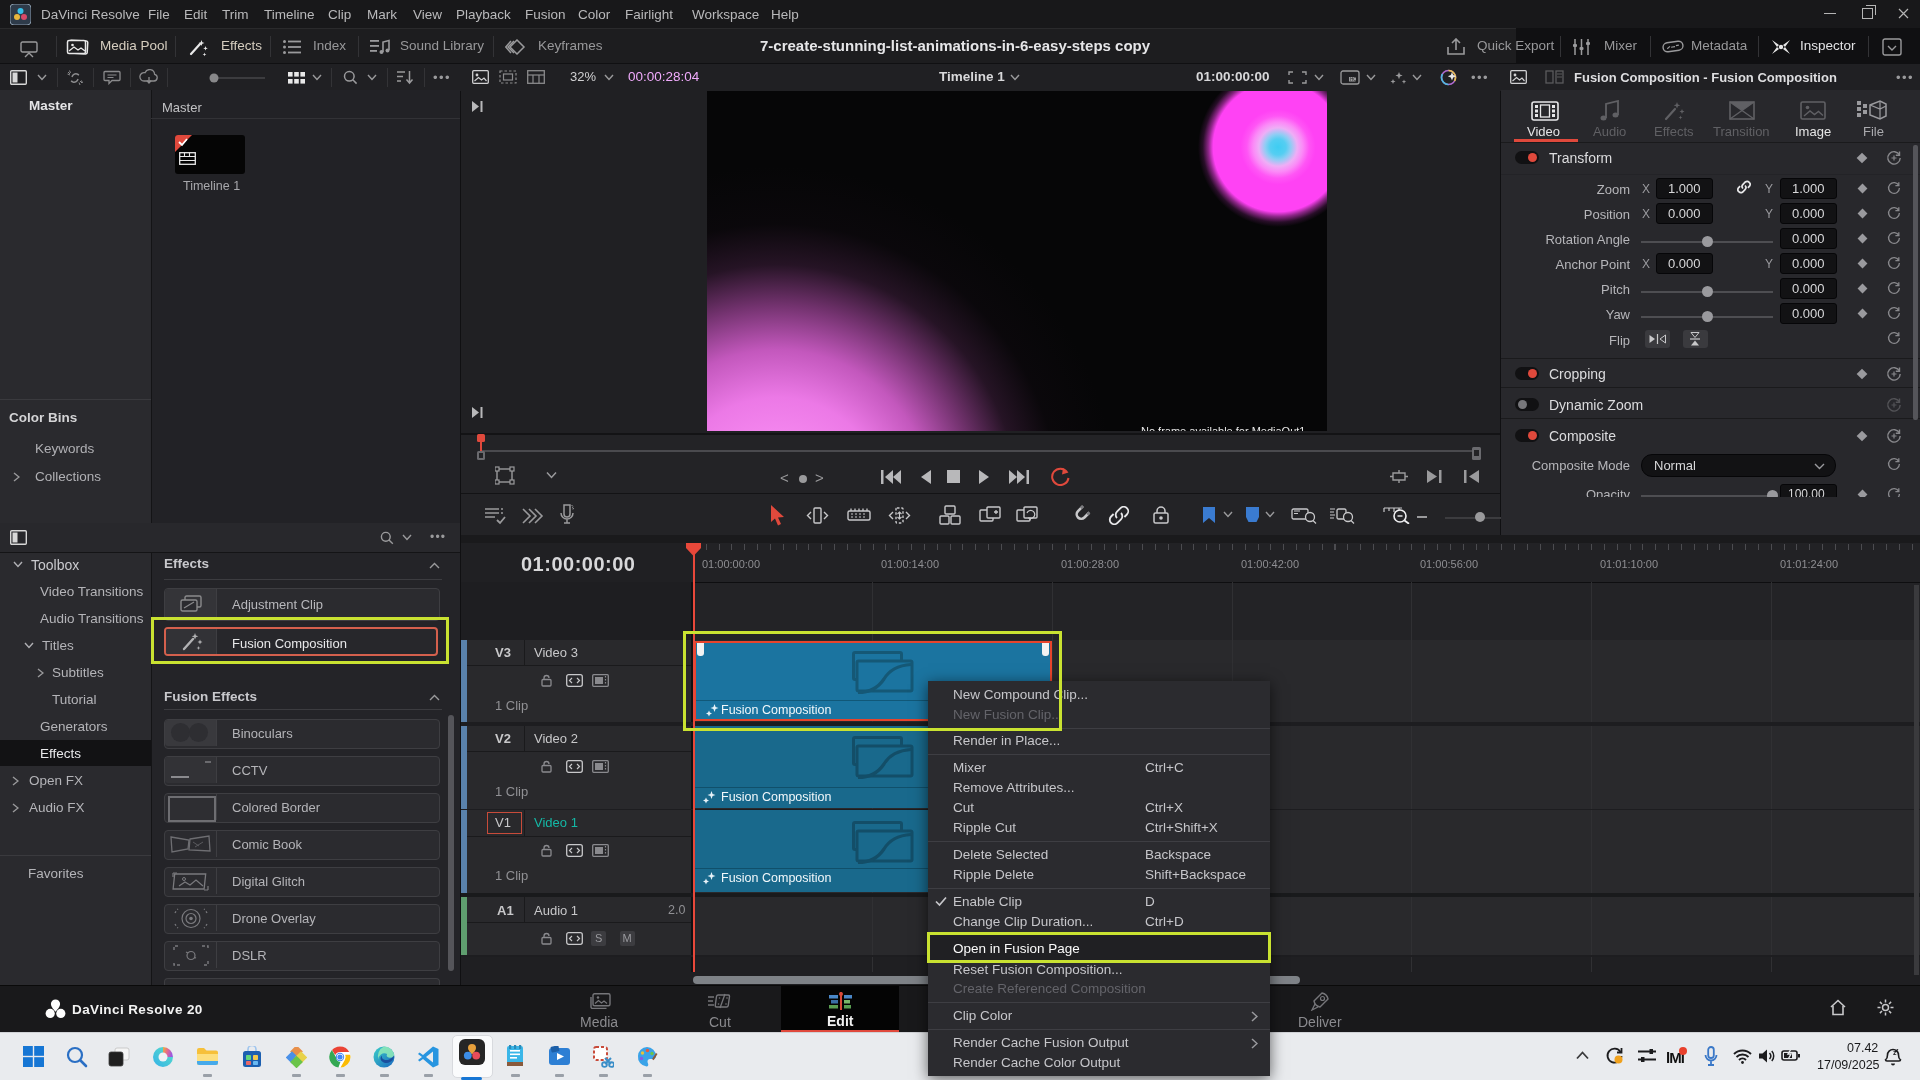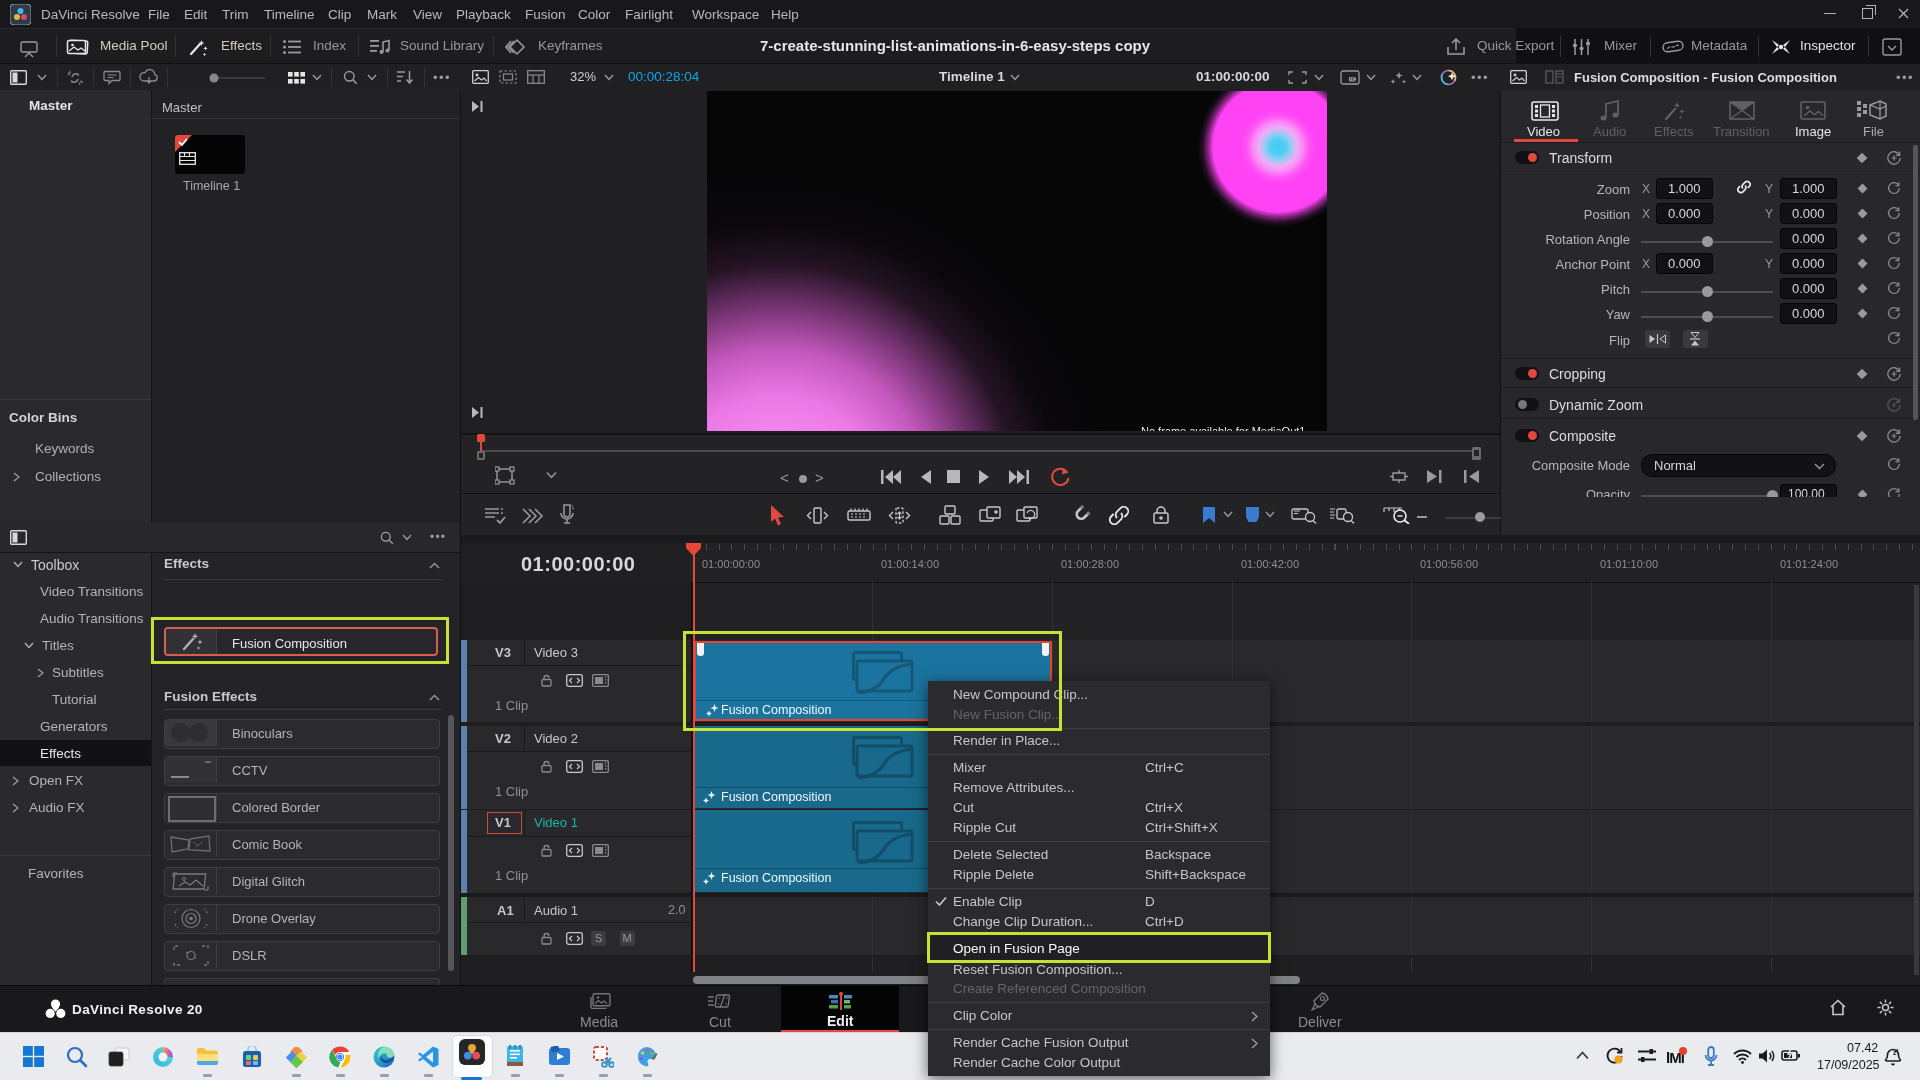--- a/index.html
+++ b/index.html
@@ -192,21 +192,21 @@
   <svg class="ic" style="left:527px;top:6px" width="18" height="14" viewBox="0 0 18 14">
       <rect x="0.7" y="0.7" width="16.6" height="12.6" fill="none" stroke="#8a8a8c" stroke-width="1.3"></rect>
       <line x1="0.7" y1="5" x2="17.3" y2="5" stroke="#8a8a8c" stroke-width="1.2"></line>
       <line x1="6" y1="5" x2="6" y2="13.3" stroke="#8a8a8c" stroke-width="1.2"></line>
       <line x1="12" y1="5" x2="12" y2="13.3" stroke="#8a8a8c" stroke-width="1.2"></line>
     </svg>
   <div class="txt" style="left:570px;top:69px;font-size:13px;color:#d0d0d2;position:fixed">32%</div>
   <svg class="ic" style="left:604px;top:10px" width="10" height="7" viewBox="0 0 10 7">
       <path d="M1 1 L5 5.5 L9 1" fill="none" stroke="#9a9a9c" stroke-width="1.4"></path>
     </svg>
-  <div class="txt" style="left:628px;top:69px;font-size:13.5px;color:#0ea5e9;position:fixed">00:00:28:04</div>
+  <div class="txt" style="left:628px;top:69px;font-size:13.5px;color:#f0abfc;position:fixed">00:00:28:04</div>
   <circle class="a" style="left:712px;top:74px;width:5px;height:5px;border-radius:50%;border:1px solid #555"></circle>
   <div class="txt" style="left:939px;top:69px;font-size:13.5px;font-weight:bold;color:#d8d8da;position:fixed">Timeline 1</div>
   <svg class="ic" style="left:1010px;top:10px" width="10" height="7" viewBox="0 0 10 7">
       <path d="M1 1 L5 5.5 L9 1" fill="none" stroke="#9a9a9c" stroke-width="1.4"></path>
     </svg>
   <div class="txt" style="left:1196px;top:69px;font-size:13.5px;font-weight:bold;color:#d8d8da;position:fixed">01:00:00:00</div>
   <svg class="ic" style="left:1288px;top:7px" width="19" height="13" viewBox="0 0 19 13">
       <path d="M1 4 V1 H5 M14 1 H18 V4 M18 9 V12 H14 M5 12 H1 V9" fill="none" stroke="#9a9a9c" stroke-width="1.4"></path>
     </svg>
   <svg class="ic" style="left:1314px;top:10px" width="10" height="7" viewBox="0 0 10 7">
@@ -327,20 +327,30 @@
   <div class="a" style="left:0;top:332px;width:151px;height:1px;background:#3a3a3e"></div>
   <div class="txt" style="left:28px;top:343px;font-size:13.5px;color:#b4b4b8">Favorites</div>
   <div class="a" style="left:151px;top:30px;width:1px;height:432px;background:#141416"></div>
 
   <div class="txt" style="left:164px;top:33px;font-size:13.5px;font-weight:bold;color:#c8c8cc">Effects</div>
   <svg class="ic" style="left:429px;top:39px" width="11" height="7" viewBox="0 0 11 7">
       <path d="M1 6 L5.5 1.5 L10 6" fill="none" stroke="#9a9a9c" stroke-width="1.4"></path>
     </svg>
   <div class="a" style="left:164px;top:56px;width:278px;height:1px;background:#3c3c40"></div>
 
+  <div class="a" style="left:164px;top:65px;width:274px;height:31px;background:#2b2b2f;border:1px solid #3e3e42;border-radius:4px;">
+    <div class="a" style="left:0;top:0;width:51px;height:31px;background:#343438;border-radius:3px 0 0 3px"></div>
+    <div class="a" style="left:51px;top:0;width:1px;height:29px;background:#3e3e42"></div>
+    <svg class="ic" style="left:15px;top:6px" width="22" height="17" viewBox="0 0 22 17">
+        <rect x="5" y="1" width="16" height="11" rx="1.5" fill="none" stroke="#8a8a8c" stroke-width="1.4"></rect>
+        <rect x="1" y="5" width="16" height="11" rx="1.5" fill="#2b2b2f" stroke="#8a8a8c" stroke-width="1.4"></rect>
+        <path d="M4 13 L14 7" stroke="#8a8a8c" stroke-width="1.2"></path>
+      </svg>
+    <div class="txt" style="left:67px;top:8px;font-size:13px;color:#b8b8bc">Adjustment Clip</div>
+  </div>
   <div class="a" style="left:164px;top:104px;width:270px;height:25px;background:#27272b;border:2px solid #d4604d;border-radius:4px;">
     <div class="a" style="left:0;top:0;width:50px;height:25px;background:#323236;border-radius:2px 0 0 2px"></div>
     <div class="a" style="left:50px;top:0;width:1px;height:25px;background:#3e3e42"></div>
     <svg class="ic" style="left:14px;top:2px" width="24" height="21" viewBox="0 0 24 21">
         <path d="M4 18 L13 8" stroke="#b2b2b4" stroke-width="2.4" stroke-linecap="round"></path>
         <path d="M15 2 l0.9 2.4 2.4 0.9 -2.4 0.9 -0.9 2.4 -0.9 -2.4 -2.4 -0.9 2.4 -0.9 z" fill="#b2b2b4"></path>
         <path d="M20 8.5 l0.7 1.8 1.8 0.7 -1.8 0.7 -0.7 1.8 -0.7 -1.8 -1.8 -0.7 1.8 -0.7 z" fill="#b2b2b4"></path>
         <path d="M18.5 15 l0.5 1.5 1.5 0.5 -1.5 0.5 -0.5 1.5 -0.5 -1.5 -1.5 -0.5 1.5 -0.5 z" fill="#b2b2b4"></path>
       </svg>
     <div class="txt" style="left:66px;top:7px;font-size:13px;color:#e8e8ea">Fusion Composition</div>
@@ -916,21 +926,21 @@
     </svg>
   <svg class="ic" style="left:131px;top:225px" width="17" height="13" viewBox="0 0 17 13">
       <rect x="0.7" y="0.7" width="15.6" height="11.6" rx="1" fill="none" stroke="#8a8a8e" stroke-width="1.3"></rect>
       <rect x="3" y="3" width="8" height="7" fill="#8a8a8e"></rect>
       <path d="M13.5 2 v1.5 M13.5 5 v1.5 M13.5 8 v1.5" stroke="#8a8a8e" stroke-width="1.2"></path>
     </svg>
   <div class="txt" style="left:34px;top:249px;font-size:13px;color:#909094">1 Clip</div>
 
   <div class="a" style="left:6px;top:301px;width:224px;height:1px;background:#1a1a1c"></div>
   <div class="a" style="left:26px;top:277px;width:33px;height:20px;border:1.5px solid #c84b3a"></div>
-  <div class="txt" style="left:34px;top:280px;font-size:13px;font-weight:bold;color:#c8c8ca">V1</div>
+  <div class="txt" style="left:34px;top:280px;font-size:13px;font-weight:normal;color:#c8c8ca">V1</div>
   <div class="txt" style="left:73px;top:280px;font-size:13px;color:#14b8a6">Video 1</div>
   <div class="a" style="left:63px;top:275px;width:1px;height:26px;background:#1a1a1c"></div>
   <svg class="ic" style="left:79px;top:309px" width="13" height="13" viewBox="0 0 13 13">
       <rect x="2" y="5.5" width="9" height="6.5" rx="1" fill="none" stroke="#8a8a8e" stroke-width="1.3"></rect>
       <path d="M4 5.5 V4 a2.5 2.5 0 0 1 5 0" fill="none" stroke="#8a8a8e" stroke-width="1.3"></path>
     </svg>
   <svg class="ic" style="left:105px;top:309px" width="17" height="13" viewBox="0 0 17 13">
       <rect x="0.7" y="0.7" width="15.6" height="11.6" rx="2" fill="none" stroke="#c8c8ca" stroke-width="1.3"></rect>
       <path d="M6 4 L3.5 6.5 L6 9 M11 4 L13.5 6.5 L11 9" fill="none" stroke="#c8c8ca" stroke-width="1.2"></path>
     </svg>

